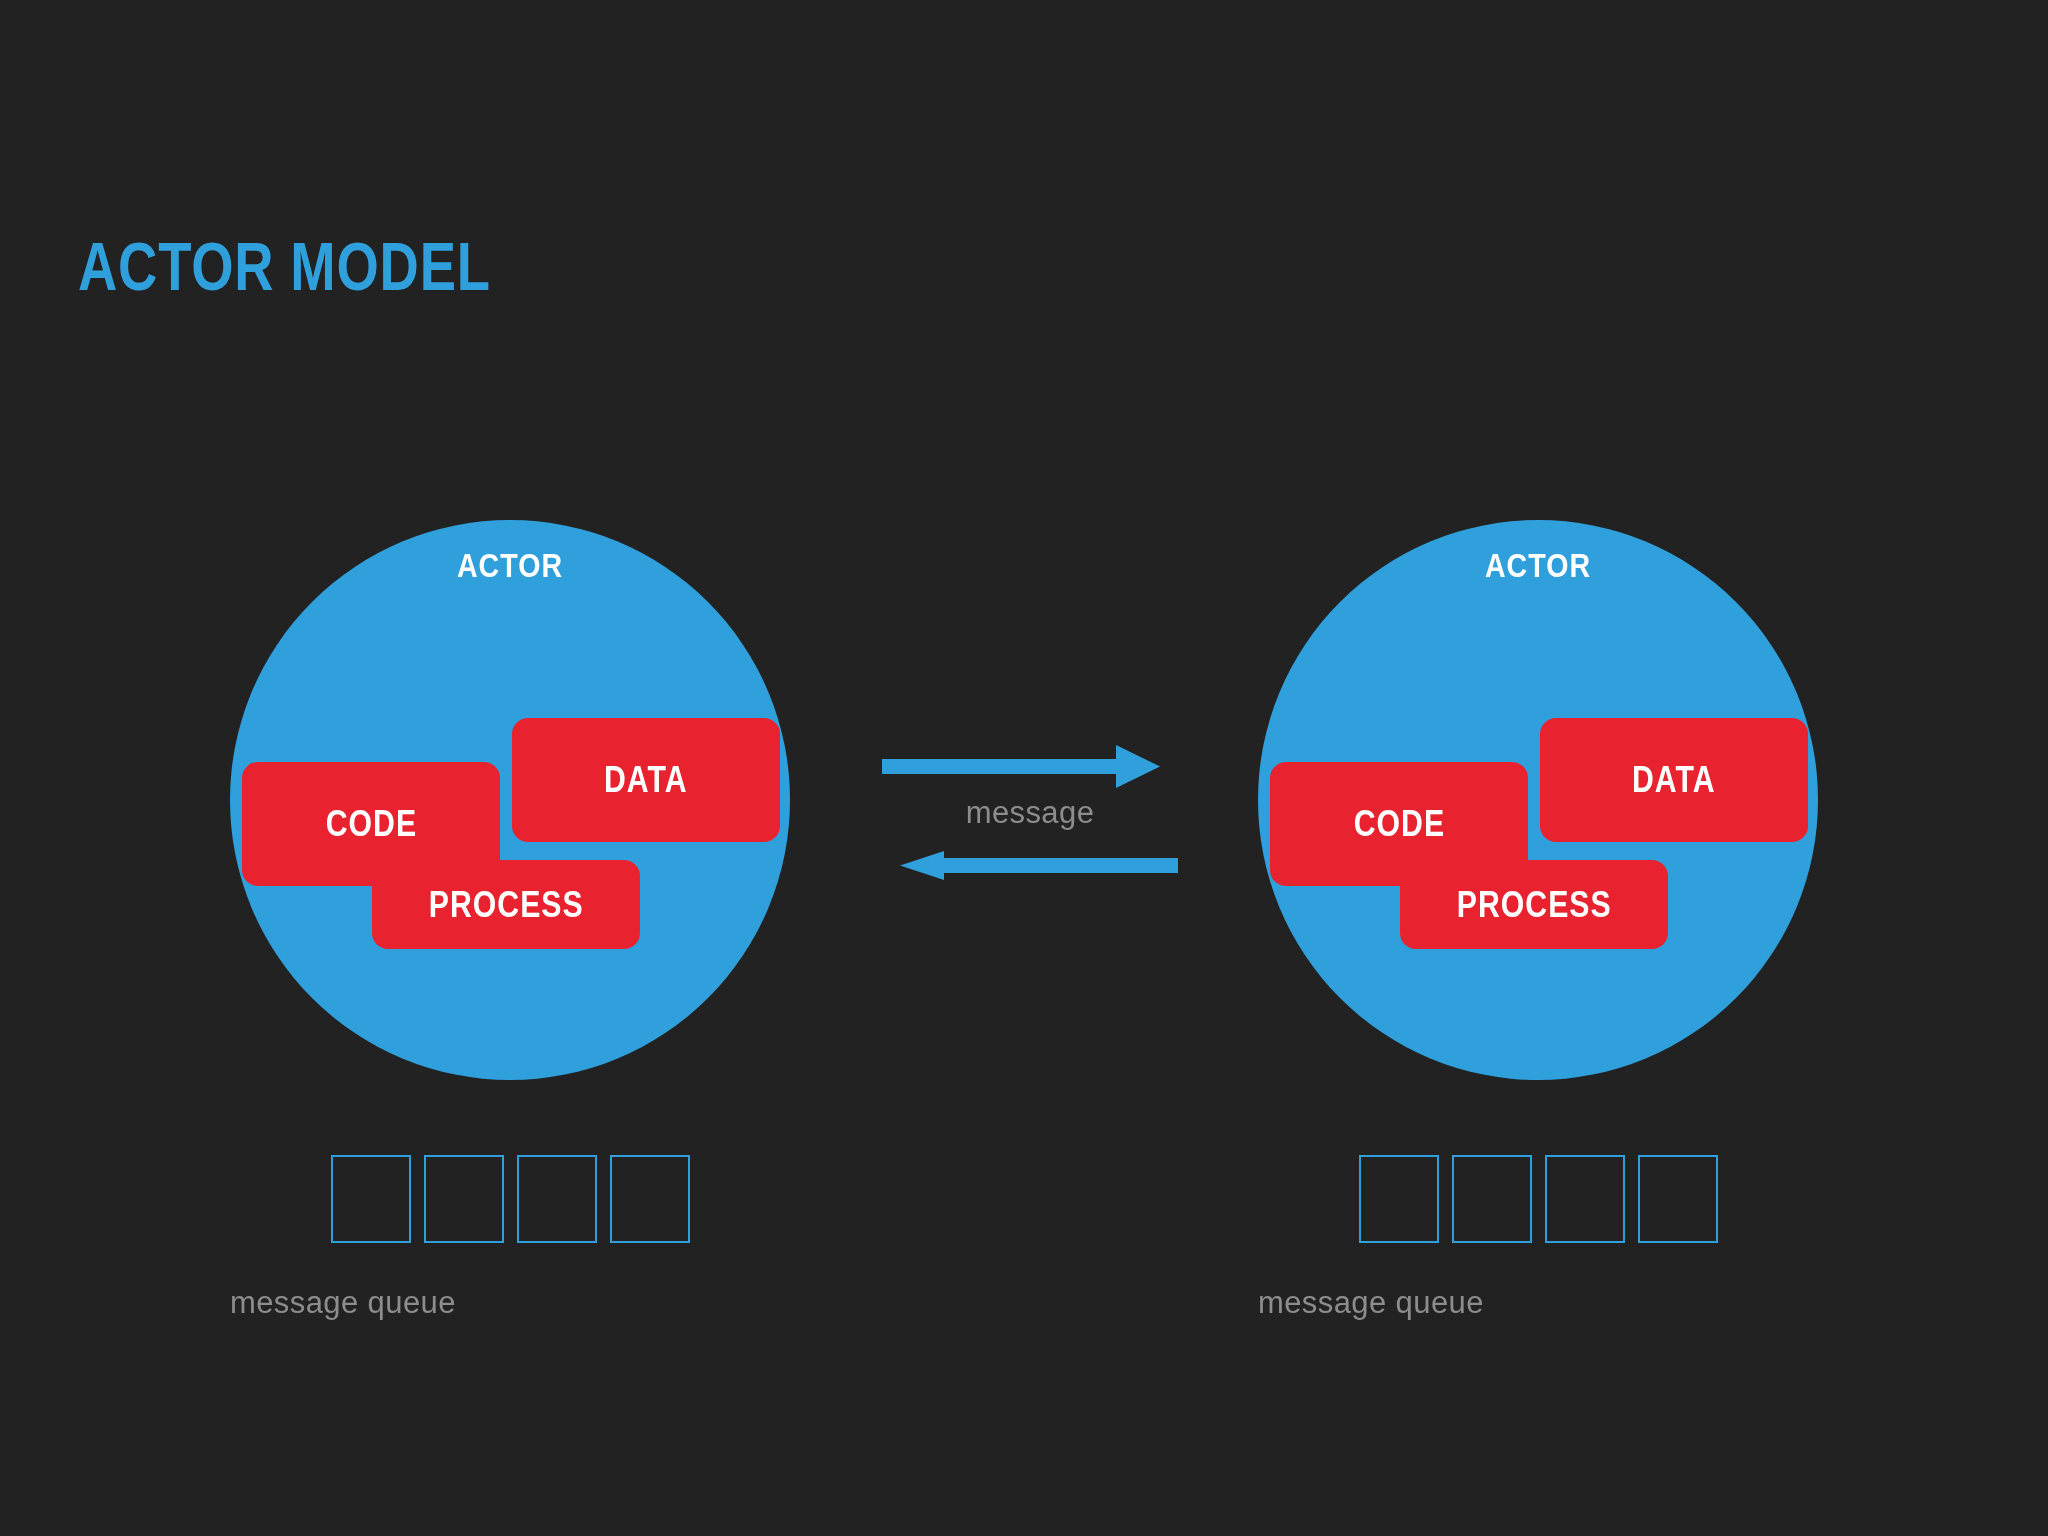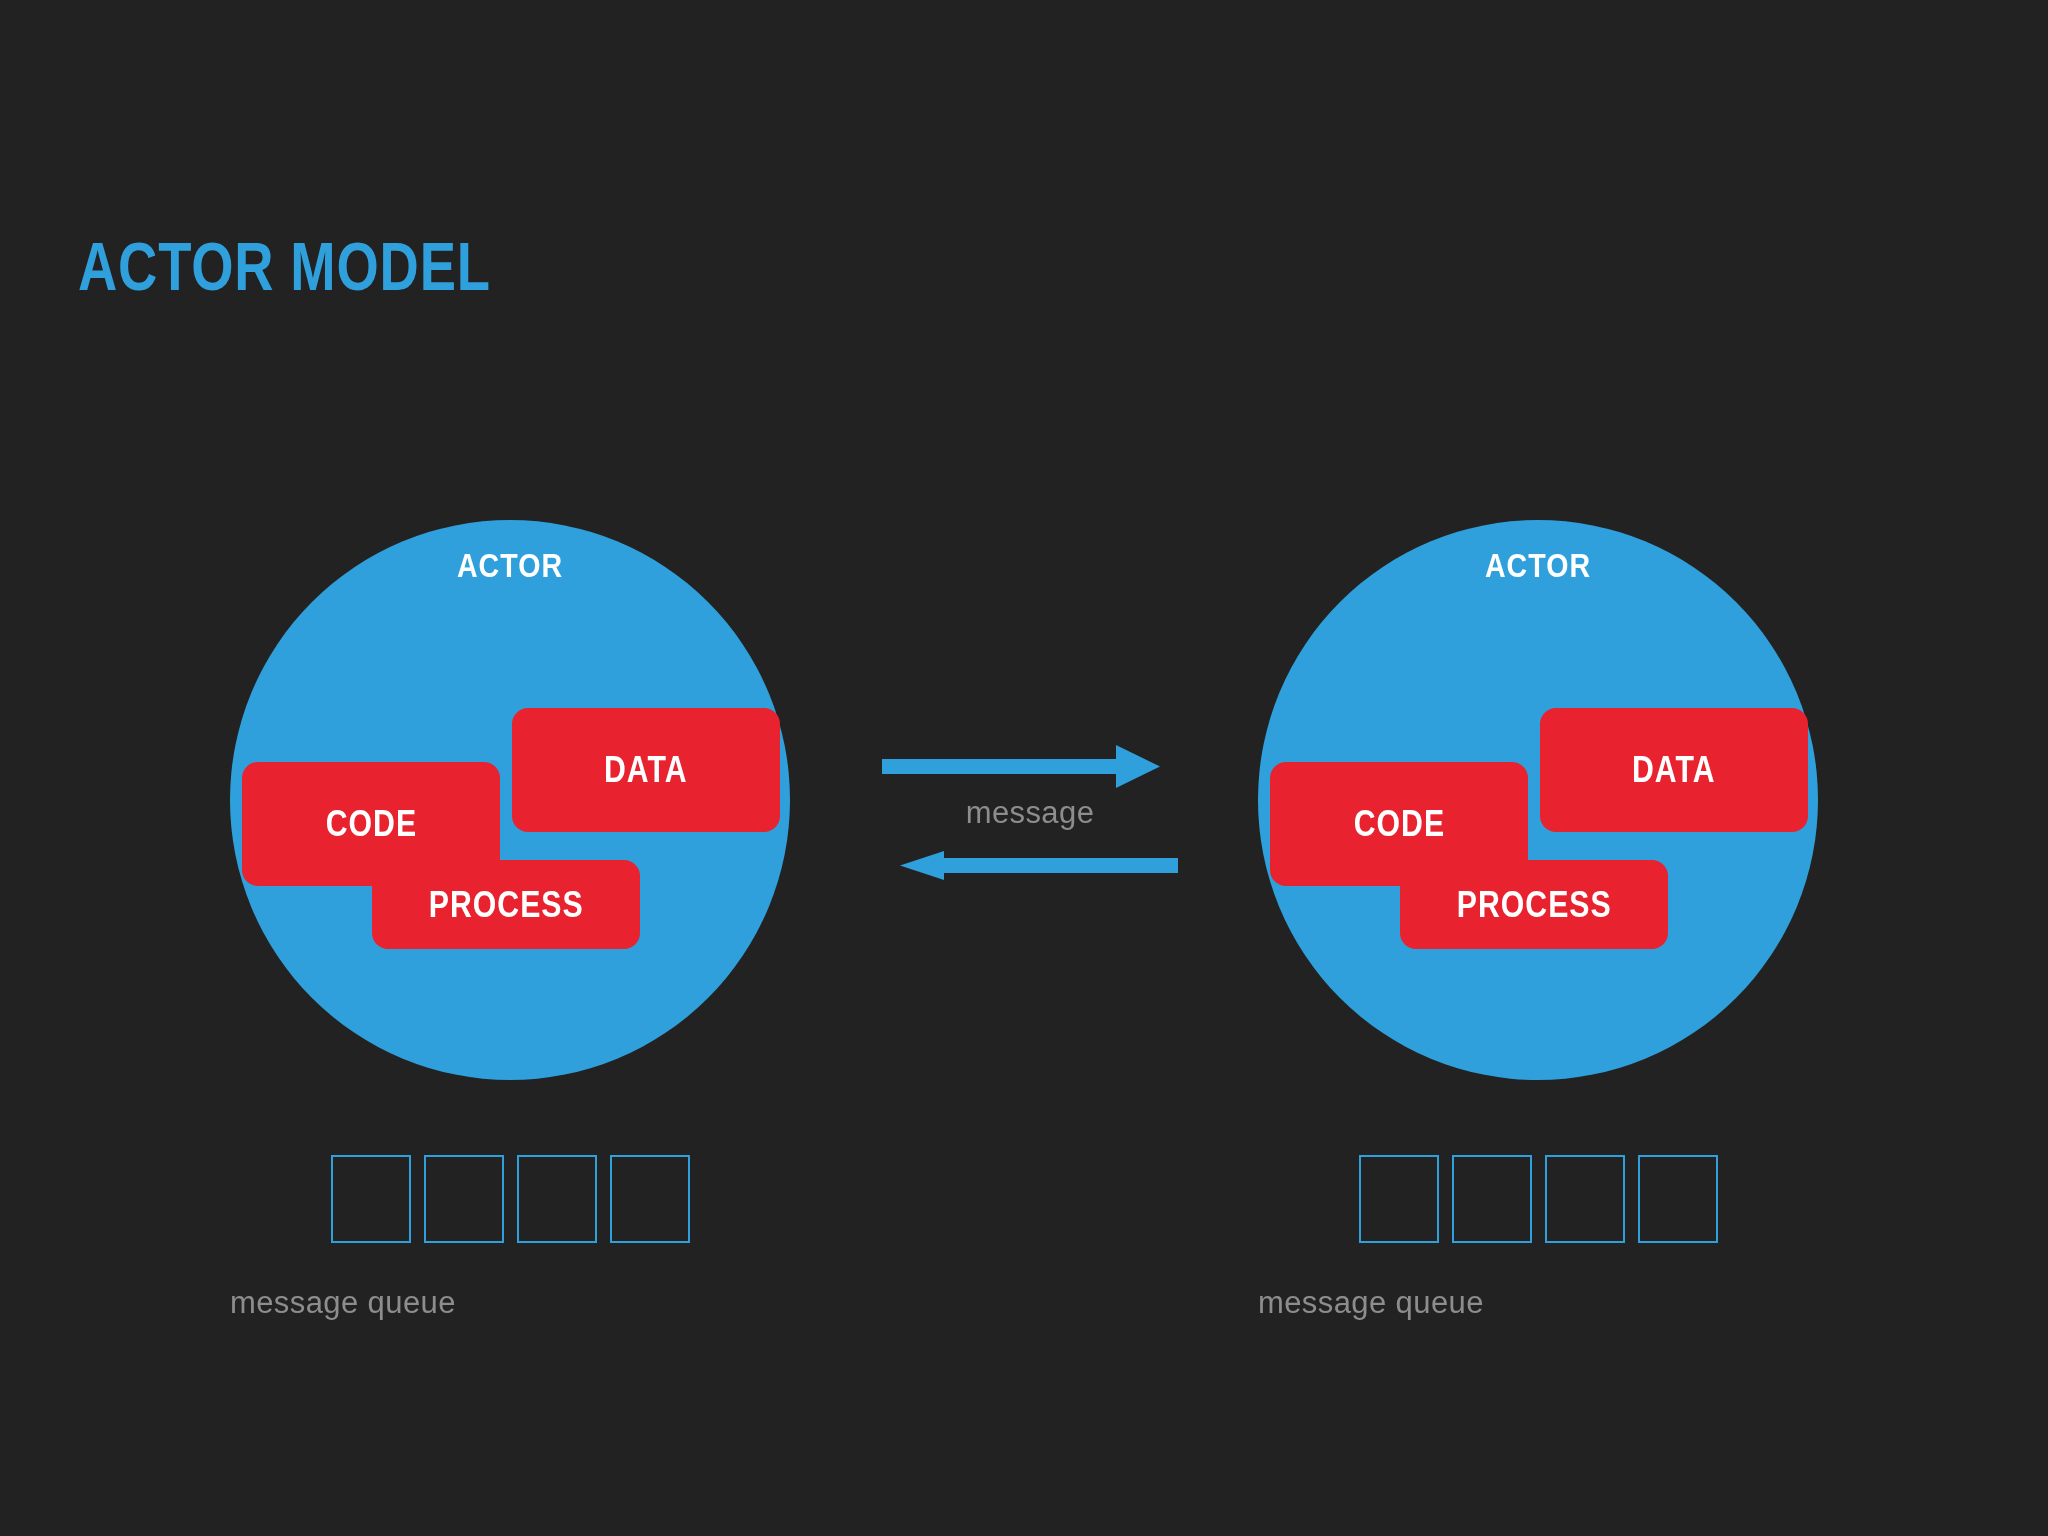--- a/index.html
+++ b/index.html
@@ -83,21 +83,21 @@
     align-items: center;
     justify-content: center;
     font-family: "Liberation Sans Narrow", "Liberation Sans", sans-serif;
     font-size: 36px;
     font-weight: bold;
     letter-spacing: 1.2px;
   }
   .block span { display:block; transform: scaleX(0.84); }
 
   .block.code    { left: 12px;  top: 202px; width: 258px; height: 124px; margin-top: 40px; }
-  .block.data    { left: 282px; top: 188px; width: 268px; height: 124px; }
+  .block.data    { left: 282px; top: 198px; width: 268px; height: 124px; }
   .block.process { left: 142px; top: 340px; width: 268px; height: 89px; }
 
   
   .queue-row {
     position: absolute;
     top: 635px;
     left: 0;
     width: 560px;
     display: flex;
     justify-content: center;

